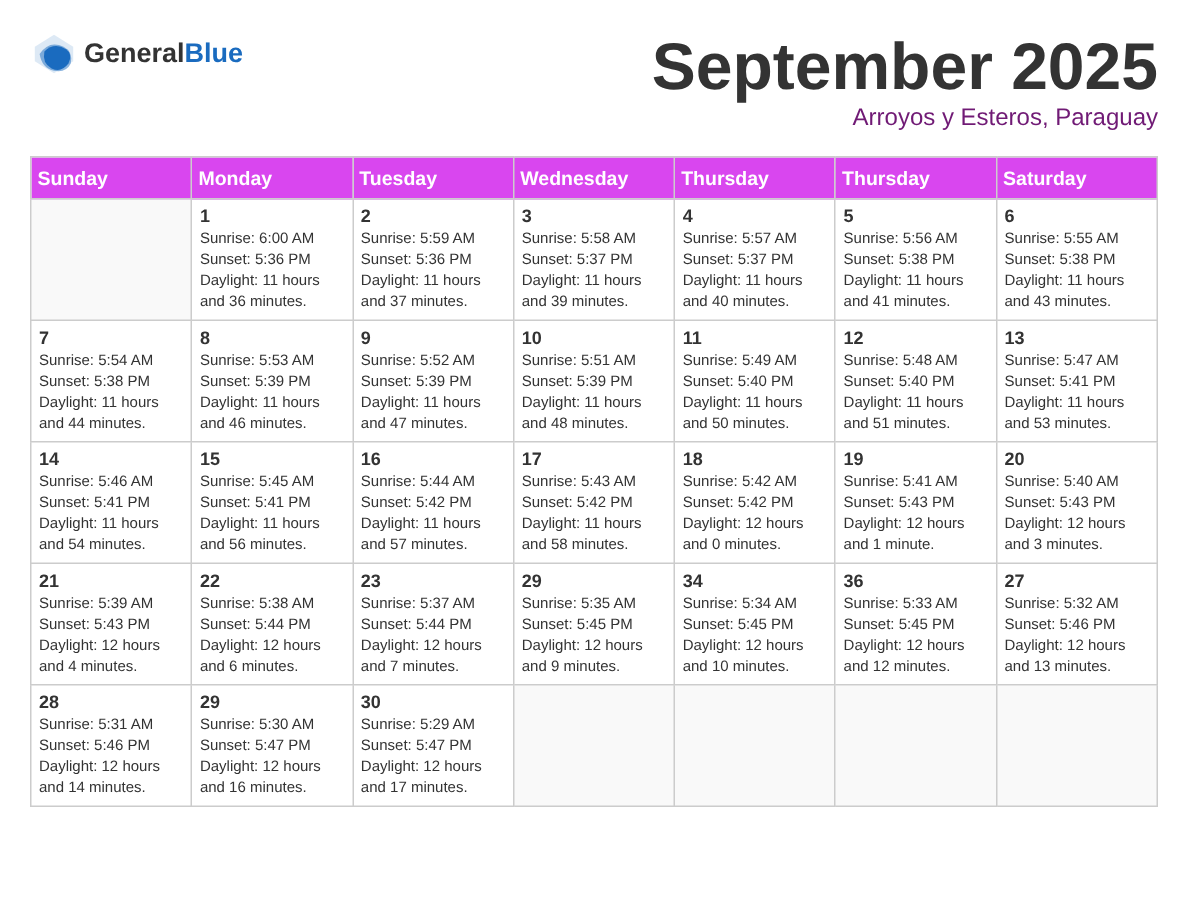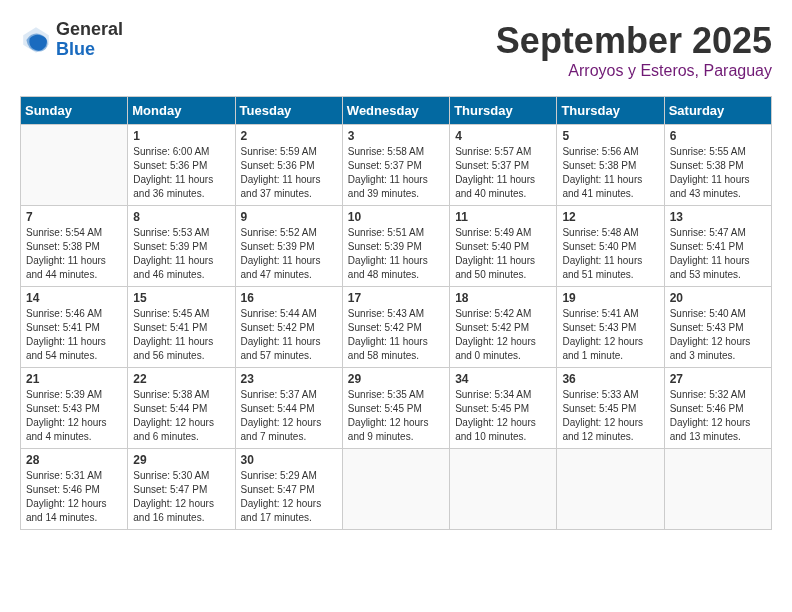--- a/index.html
+++ b/index.html
@@ -15,52 +15,52 @@
       justify-content: space-between;
       align-items: flex-start;
       margin-bottom: 16px;
     }
     .logo {
       display: flex;
       align-items: center;
     }
     .logo-text {
       display: flex;
-      flex-direction: column;
+      flex-direction: row;
       font-size: 18px;
       font-weight: bold;
       color: #333;
       line-height: 1.1;
     }
     .logo-text .general { color: #333; }
     .logo-text .blue { color: #1a6bbf; }
     .logo-icon {
       width: 32px;
       height: 32px;
       margin-right: 4px;
     }
     .title-block {
       text-align: right;
     }
     .month-title {
-      font-size: 36px;
+      font-size: 44px;
       font-weight: bold;
       color: #333;
     }
     .subtitle {
       font-size: 16px;
       color: #701a75;
     }
     .calendar {
       width: 100%;
       border-collapse: collapse;
       border: 1px solid #ccc;
     }
     .calendar th {
-      background-color: #0369a1;
+      background-color: #d946ef;
       color: white;
       font-size: 13px;
       font-weight: bold;
       padding: 6px 4px;
       text-align: left;
       border: 1px solid #ccc;
     }
     .calendar td {
       border: 1px solid #ccc;
       vertical-align: top;

